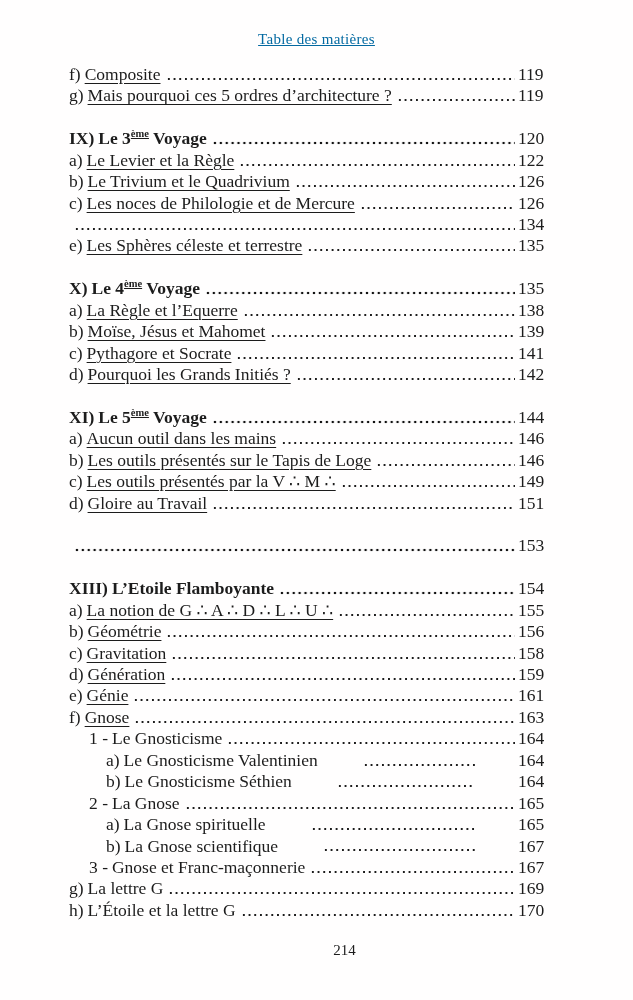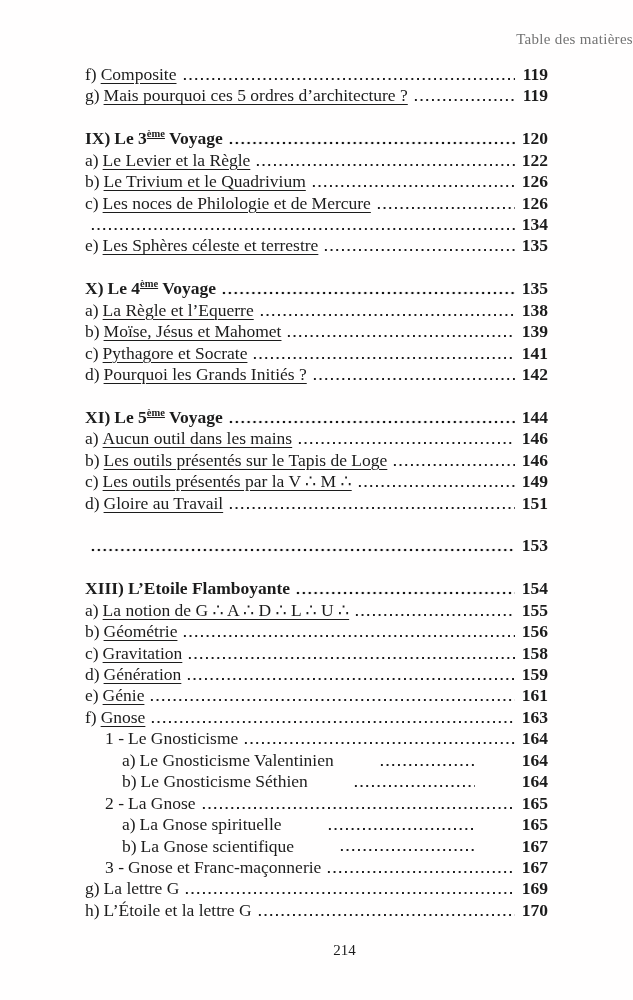--- a/index.html
+++ b/index.html
@@ -16,29 +16,30 @@
     position: relative;
     width: 633px;
     height: 1000px;
     background: #fffefe;
   }
   .running-header {
     position: absolute;
     top: 31px;
     left: 0;
     width: 100%;
-    text-align: right;
+    text-align: center;
     font-size: 15px;
-    color: #737373;
+    color: #0369a1;
     letter-spacing: 0.3px;
+    text-decoration: underline;
   }
   .toc {
     position: absolute;
     top: 64px;
-    left: 85px;
+    left: 69px;
     right: 85px;
   }
   .row {
     display: flex;
     align-items: baseline;
     height: 21.45px;
     font-size: 17.5px;
     line-height: 21.45px;
     white-space: nowrap;
   }
@@ -70,22 +71,21 @@
     background-position: 0 100%;
     background-repeat: repeat-x;
   }
   .row.bold .leader {
     background-image: radial-gradient(circle, #101010 1.25px, transparent 1.6px);
     background-size: 5.9px 6px;
   }
   .pg {
     flex: 0 0 auto;
     min-width: 30px;
-    text-align: right;
-    font-weight: bold;
+    font-weight: normal;
   }
   .page-footer {
     position: absolute;
     top: 942px;
     left: 0;
     width: 100%;
     text-align: center;
     font-size: 15px;
     color: #1c1c1c;
     padding-left: 28px;

